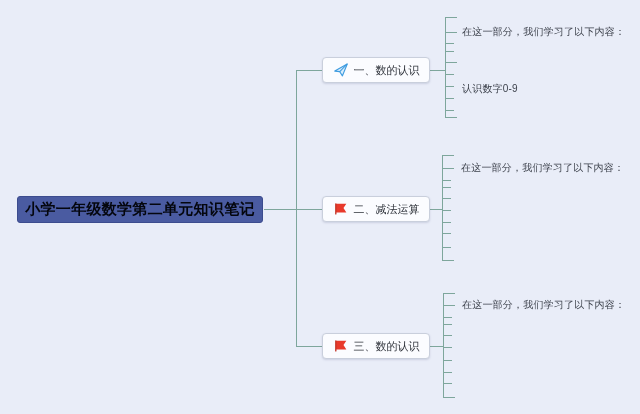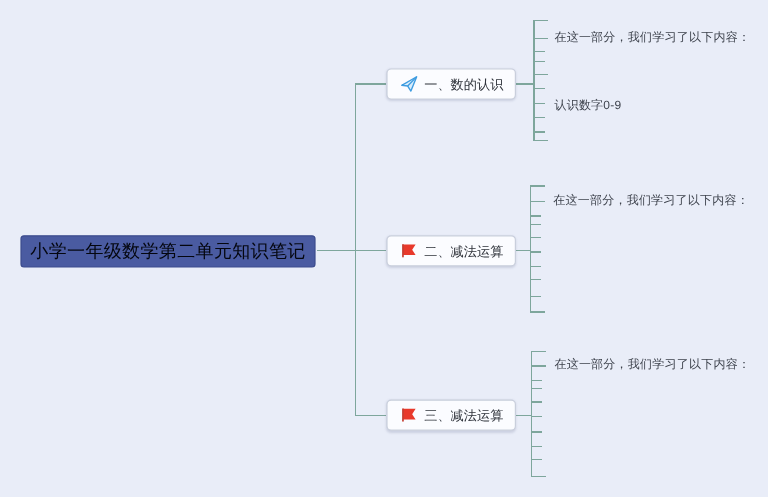--- a/index.html
+++ b/index.html
@@ -5,21 +5,21 @@
   html,body{margin:0;padding:0;background:#e9edf8;}
   #canvas{
     position:relative;width:640px;height:414px;background:#e9edf8;
     font-family:"Liberation Sans","DejaVu Sans",sans-serif;overflow:hidden;
   }
   .links{position:absolute;left:0;top:0;}
   .topic{position:absolute;box-sizing:border-box;display:flex;align-items:center;}
   .root{
     left:17px;top:196px;width:246px;height:27px;
     background:#4a5ba1;border:1px solid #3c4c8e;border-radius:3px;
-    justify-content:center;font-weight:normal;font-size:15px;color:#04060e;
+    justify-content:center;font-weight:bold;font-size:15px;color:#04060e;
     letter-spacing:.3px;white-space:nowrap;
   }
   .branch{
     width:108px;height:26px;background:#fbfcff;border:1px solid #c9cfdc;
     border-radius:4px;box-shadow:0 1px 2px rgba(70,80,120,.18);
     padding:0 5px;gap:5px;justify-content:center;
     font-size:11px;color:#2e323a;white-space:nowrap;
   }
   .b1{left:322px;top:57px;}
   .b2{left:322px;top:196px;}
@@ -77,21 +77,21 @@
     <span>二、减法运算</span>
   </div>
 
   <div class="topic branch b3">
     <span class="icon">
       <svg viewBox="0 0 18 18">
         <path d="M3.4 3 H15 L11.8 8 L15 13 H3.4 Z" fill="#e8392b"></path>
         <rect x="2.4" y="2.6" width="1.5" height="12.6" rx="0.7" fill="#c13023"></rect>
       </svg>
     </span>
-    <span>三、减法运算</span>
+    <span>三、数的认识</span>
   </div>
 
   <div class="note n1a">在这一部分，我们学习了以下内容：</div>
   <div class="note n1b">认识数字0-9</div>
   <div class="note n2a">在这一部分，我们学习了以下内容：</div>
   <div class="note n3a">在这一部分，我们学习了以下内容：</div>
 
 </div>
 
 </body></html>

